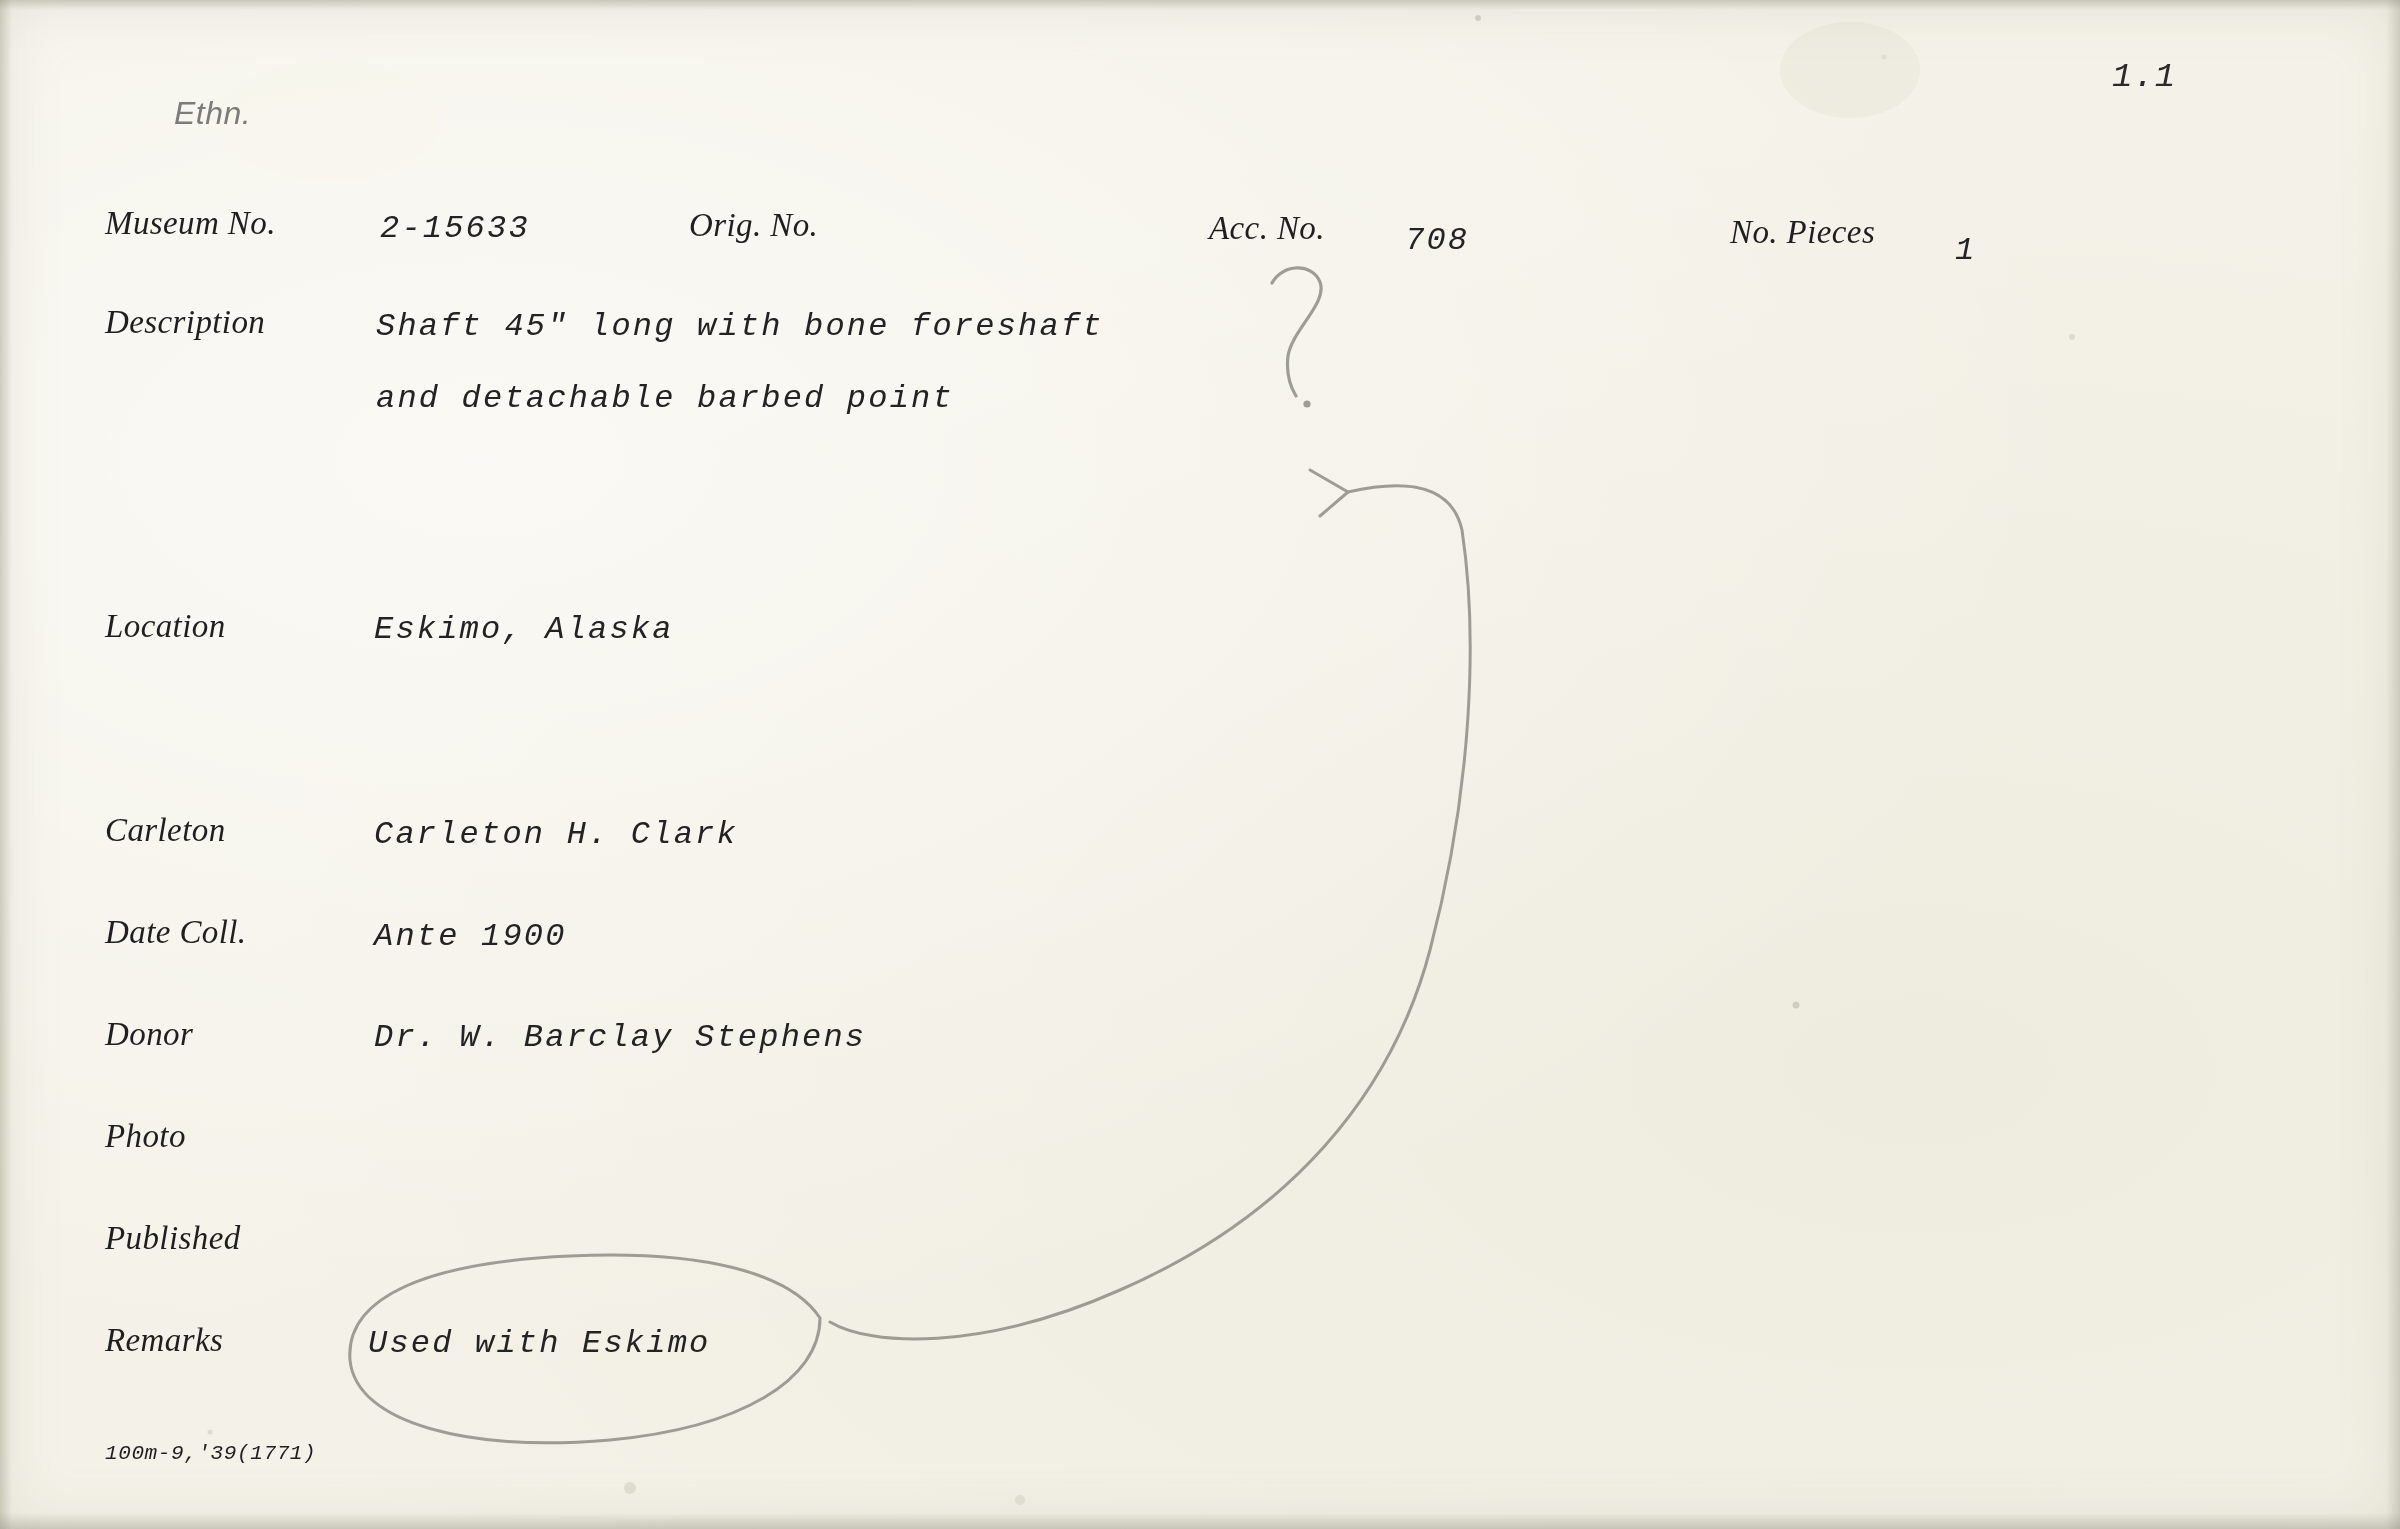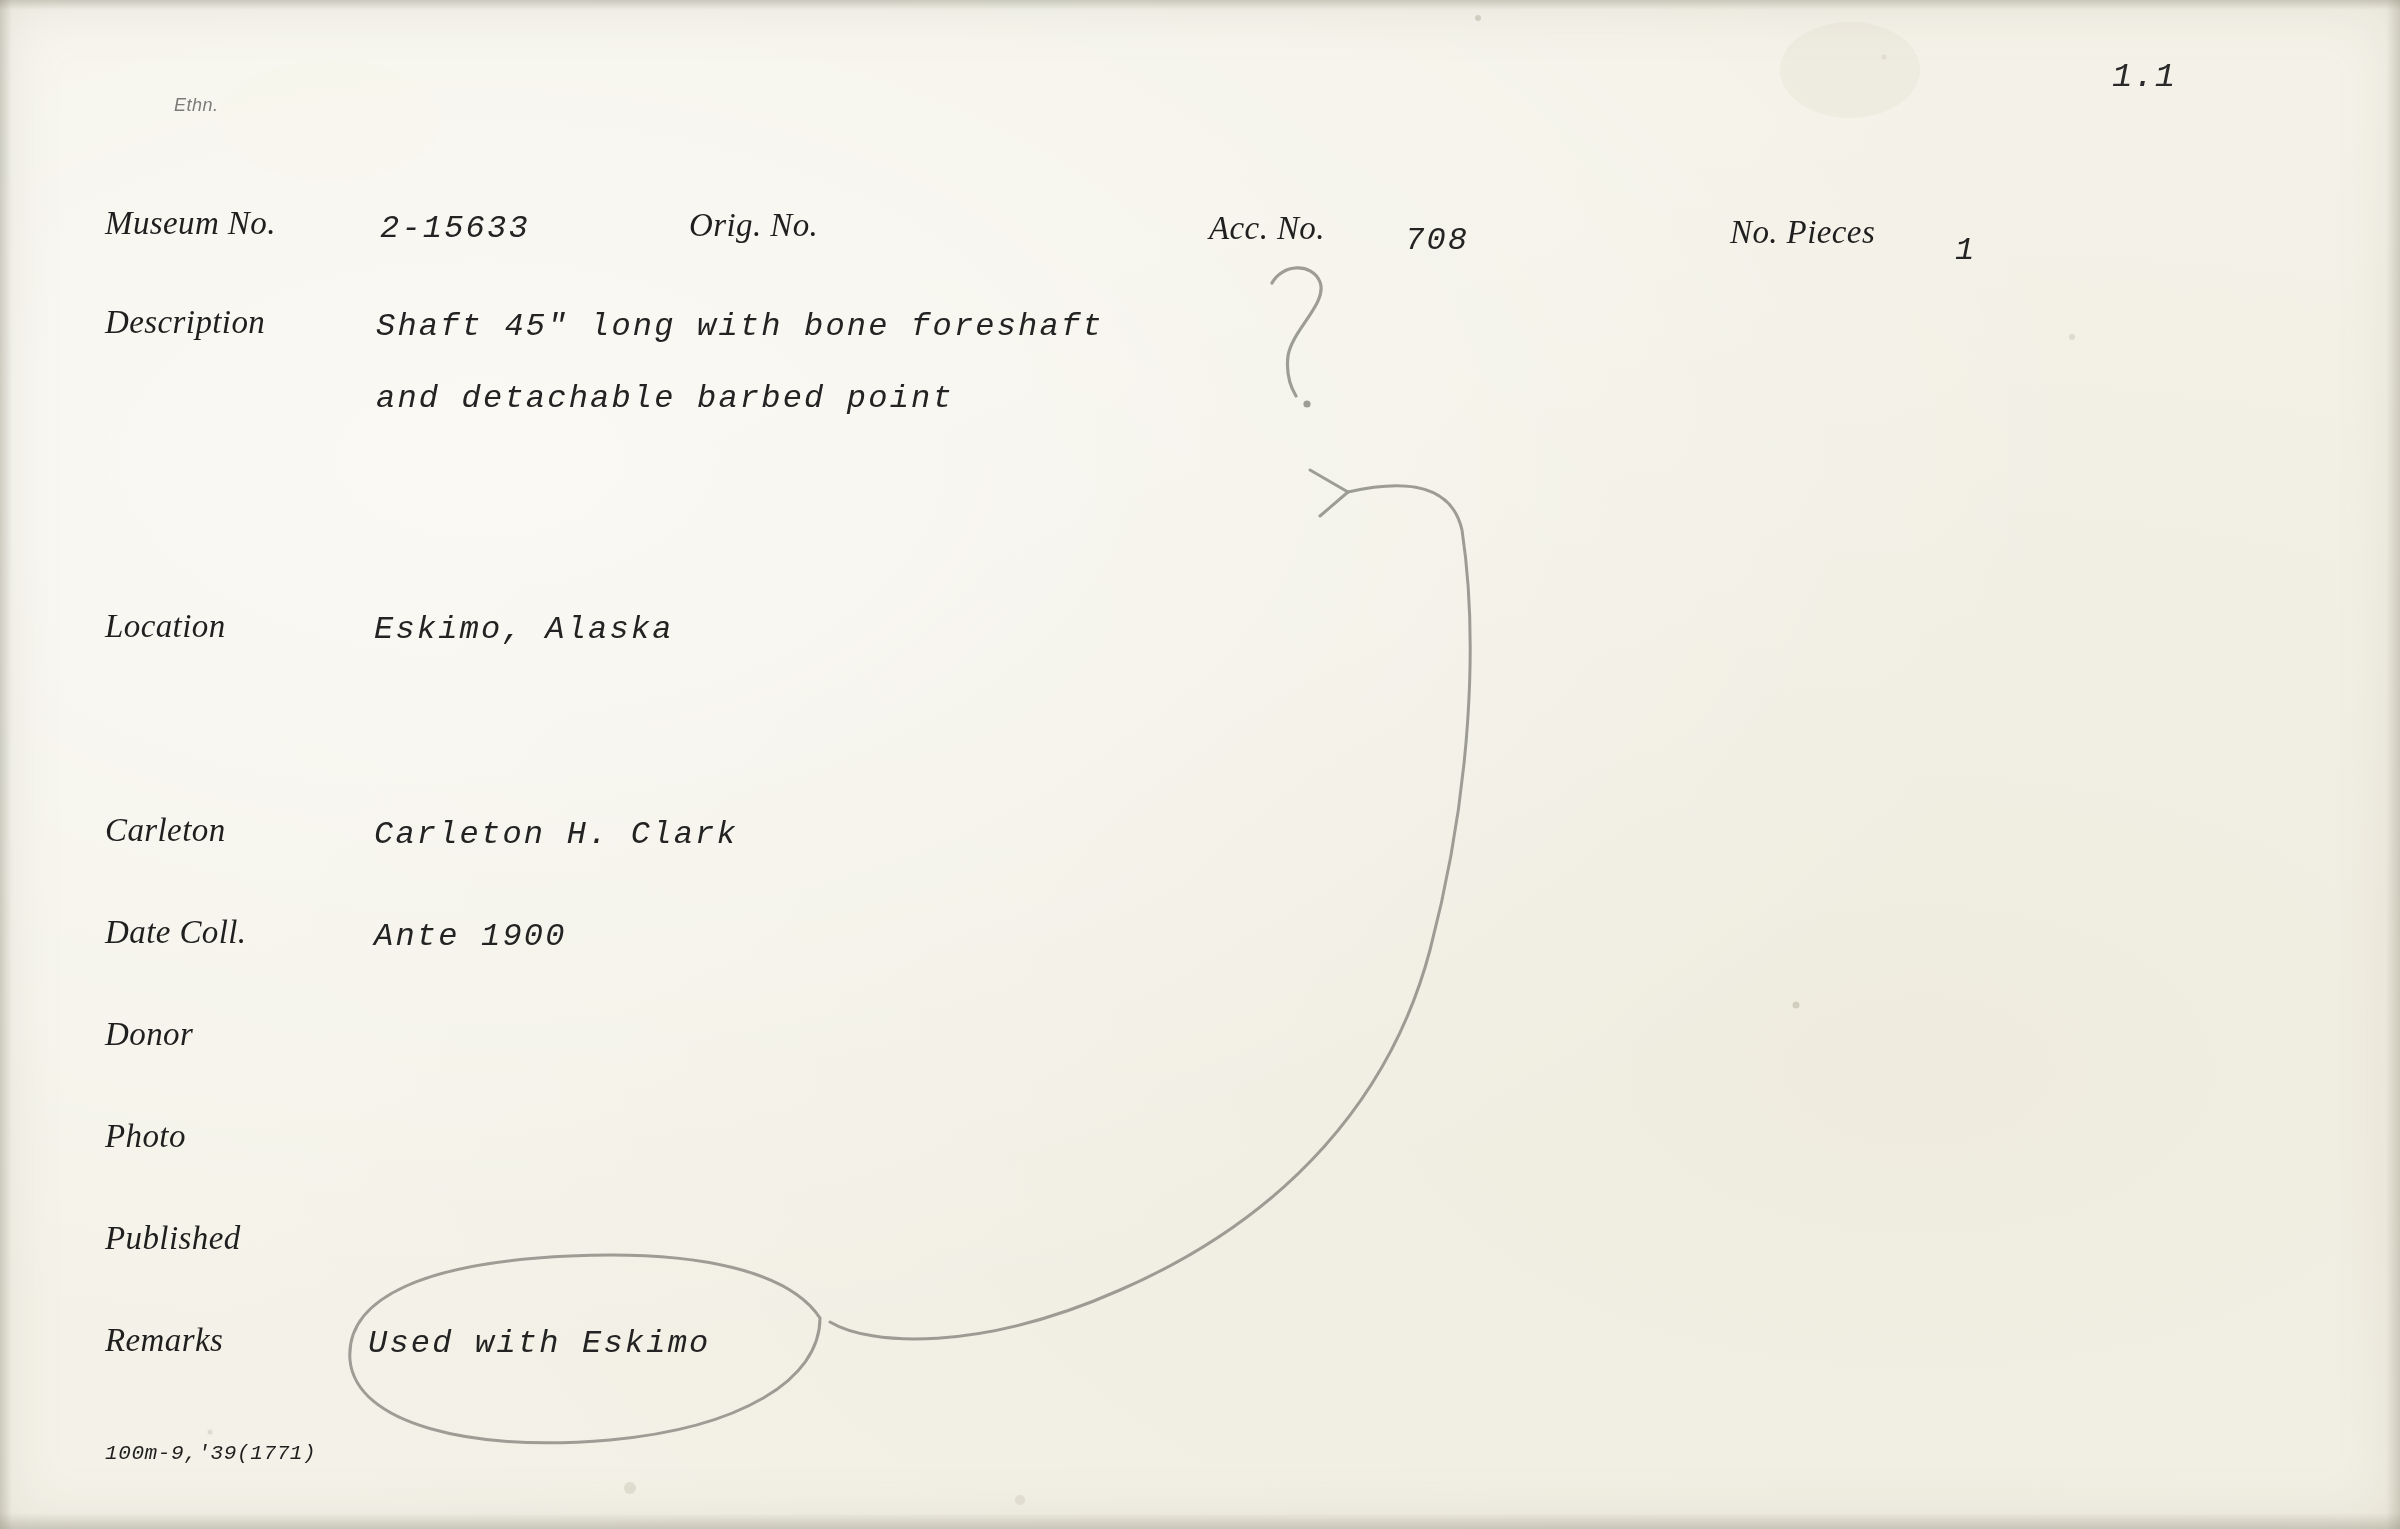--- a/index.html
+++ b/index.html
@@ -66,21 +66,21 @@
     position: absolute;
     font-family: "Liberation Mono", monospace;
     font-size: 32px;
     color: #232323;
     letter-spacing: 2.2px;
     white-space: nowrap;
   }
   .stamp {
     position: absolute;
     font-family: "Liberation Sans", sans-serif;
-    font-size: 18px;
+    font-size: 32px;
     color: #5d5d5d;
     letter-spacing: 0.5px;
     white-space: nowrap;
     opacity: 0.8;
   }
   .footer-code {
     position: absolute;
     font-family: "Liberation Mono", monospace;
     font-size: 21px;
     color: #1f1f1f;
@@ -172,20 +172,21 @@
     <div class="label" style="left:105px; top:608px;">Location</div>
     <div class="typed" style="left:374px; top:611px;">Eskimo, Alaska</div>
 
     <div class="label" style="left:105px; top:812px;">Carleton</div>
     <div class="typed" style="left:374px; top:816px;">Carleton H. Clark</div>
 
     <div class="label" style="left:105px; top:914px;">Date Coll.</div>
     <div class="typed" style="left:374px; top:918px;">Ante 1900</div>
 
     <div class="label" style="left:105px; top:1016px;">Donor</div>
+    <div class="typed" style="left:374px; top:1019px;">Dr. W. Barclay Stephens</div>
 
     <div class="label" style="left:105px; top:1118px;">Photo</div>
     <div class="typed" style="left:374px; top:1121px;"></div>
 
     <div class="label" style="left:105px; top:1220px;">Published</div>
     <div class="typed" style="left:374px; top:1223px;"></div>
 
     <div class="label" style="left:105px; top:1322px;">Remarks</div>
     <div class="typed" style="left:368px; top:1325px;">Used with Eskimo</div>
 

